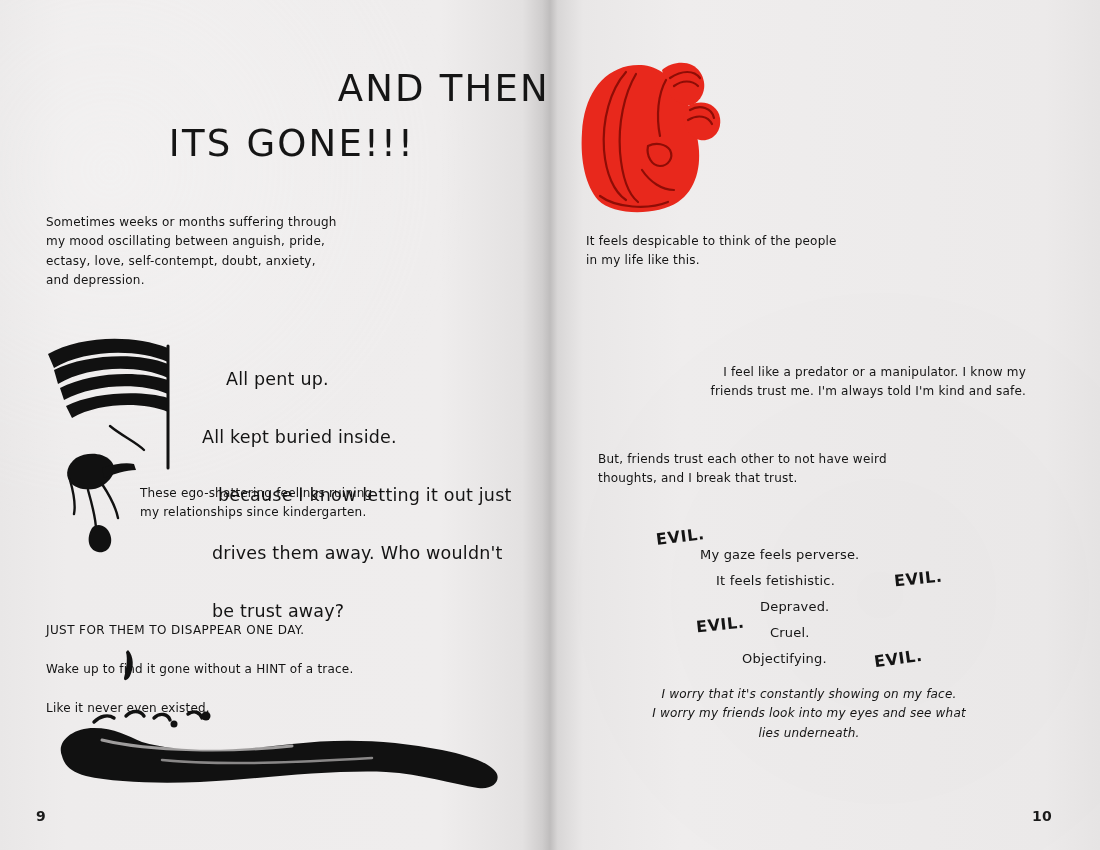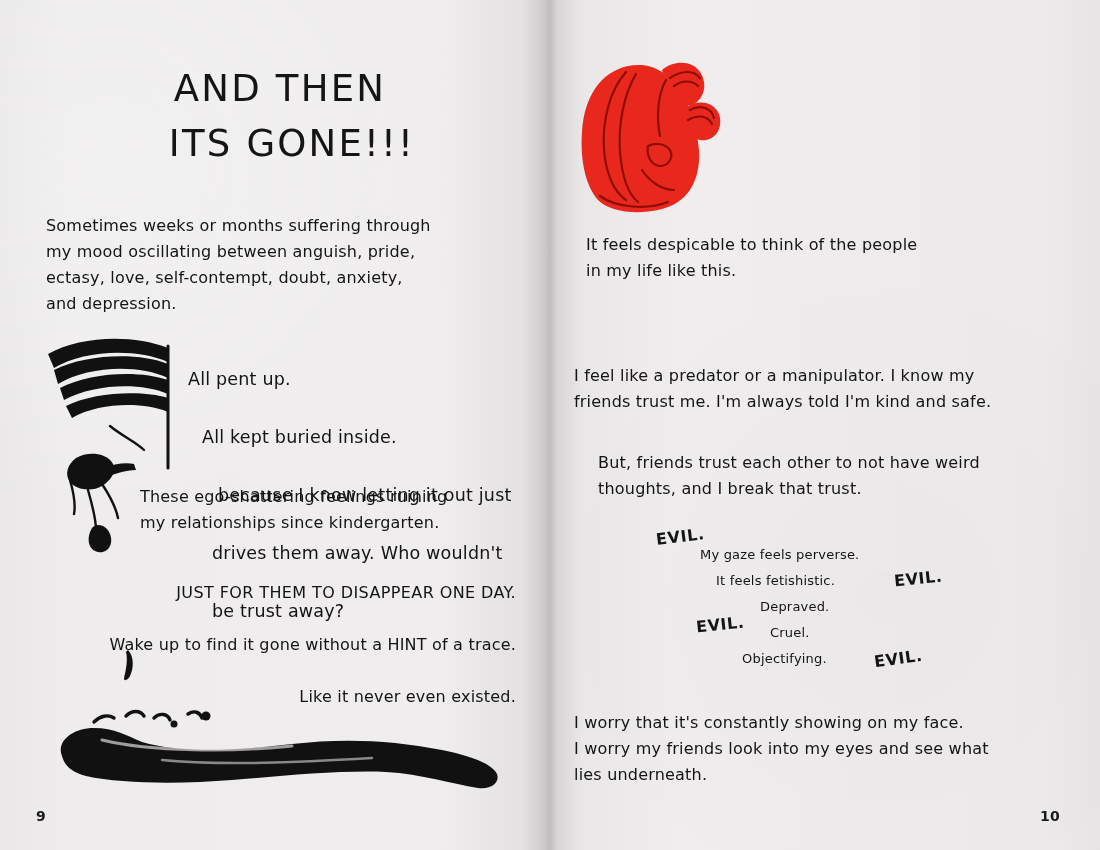--- a/index.html
+++ b/index.html
@@ -59,60 +59,60 @@
     position: absolute;
     left: 0; right: 0;
     top: 62px;
     text-align: center;
     font-size: 37px;
     line-height: 1.48;
     letter-spacing: 2.2px;
     color: #151515;
     font-weight: 400;
   }
-  .title .l1 { display: block; padding-left: 10px;}
+  .title .l1 { display: block; padding-left: 10px; text-align: right;}
   .title .l2 { display: block; padding-left: 34px;}
 
   .para {
     position: absolute;
     color: #141414;
-    font-size: 16px;
+    font-size: 12px;
     line-height: 1.62;
     white-space: pre-line;
   }
   #p-intro { left: 46px; top: 213px; width: 470px; }
 
   #p-pent  { left: 188px; top: 336px; width: 350px; font-size: 17.5px; line-height: 1.66;}
-  #p-pent .i1 { display:block; }
+  #p-pent .i1 { display:block;margin-left:38px; }
   #p-pent .i2 { display:block; padding-left: 14px;}
   #p-pent .i3 { display:block; padding-left: 30px;}
   #p-pent .i4 { display:block; padding-left: 24px;}
   #p-pent .i5 { display:block; padding-left: 24px;}
 
   #p-ego { left: 140px; top: 484px; width: 380px; }
 
-  #p-just { left: 46px; top: 554px; width: 470px; text-align: right; line-height: 1.62;}
+  #p-just { left: 46px; top: 602px; width: 470px; text-align: left; line-height: 1.62;}
   #p-just .c1 { display:block; letter-spacing:.4px;}
   #p-just .c2 { display:block;}
   #p-just .c3 { display:block;}
 
   .page-num {
     position: absolute;
     bottom: 26px;
     font-size: 14px;
     font-weight: 700;
     color: #1a1a1a;
   }
   .page-num.left { left: 36px; }
-  .page-num.right { right: 40px; }
+  .page-num.right { right: 48px; }
   #r-despic { left: 586px; top: 232px; width: 440px; }
   #r-creep { left: 586px; top: 305px; width: 440px; text-align:center;}
-  #r-pred { left: 574px; top: 363px; width: 470px; }
+  #r-pred { left: 556px; top: 363px; width: 470px; text-align: right; }
   #r-but { left: 586px; top: 450px; width: 460px; margin-left: 12px; }
-  #r-worry { left: 574px; top: 710px; width: 470px; text-align:left; }
+  #r-worry { left: 574px; top: 685px; width: 470px; text-align:center;font-style:italic; }
 
   .evil-block {
     position: absolute;
     left: 574px;
     top: 525px;
     width: 470px;
     height: 150px;
   }
   .evil-block .line {
     position: absolute;

